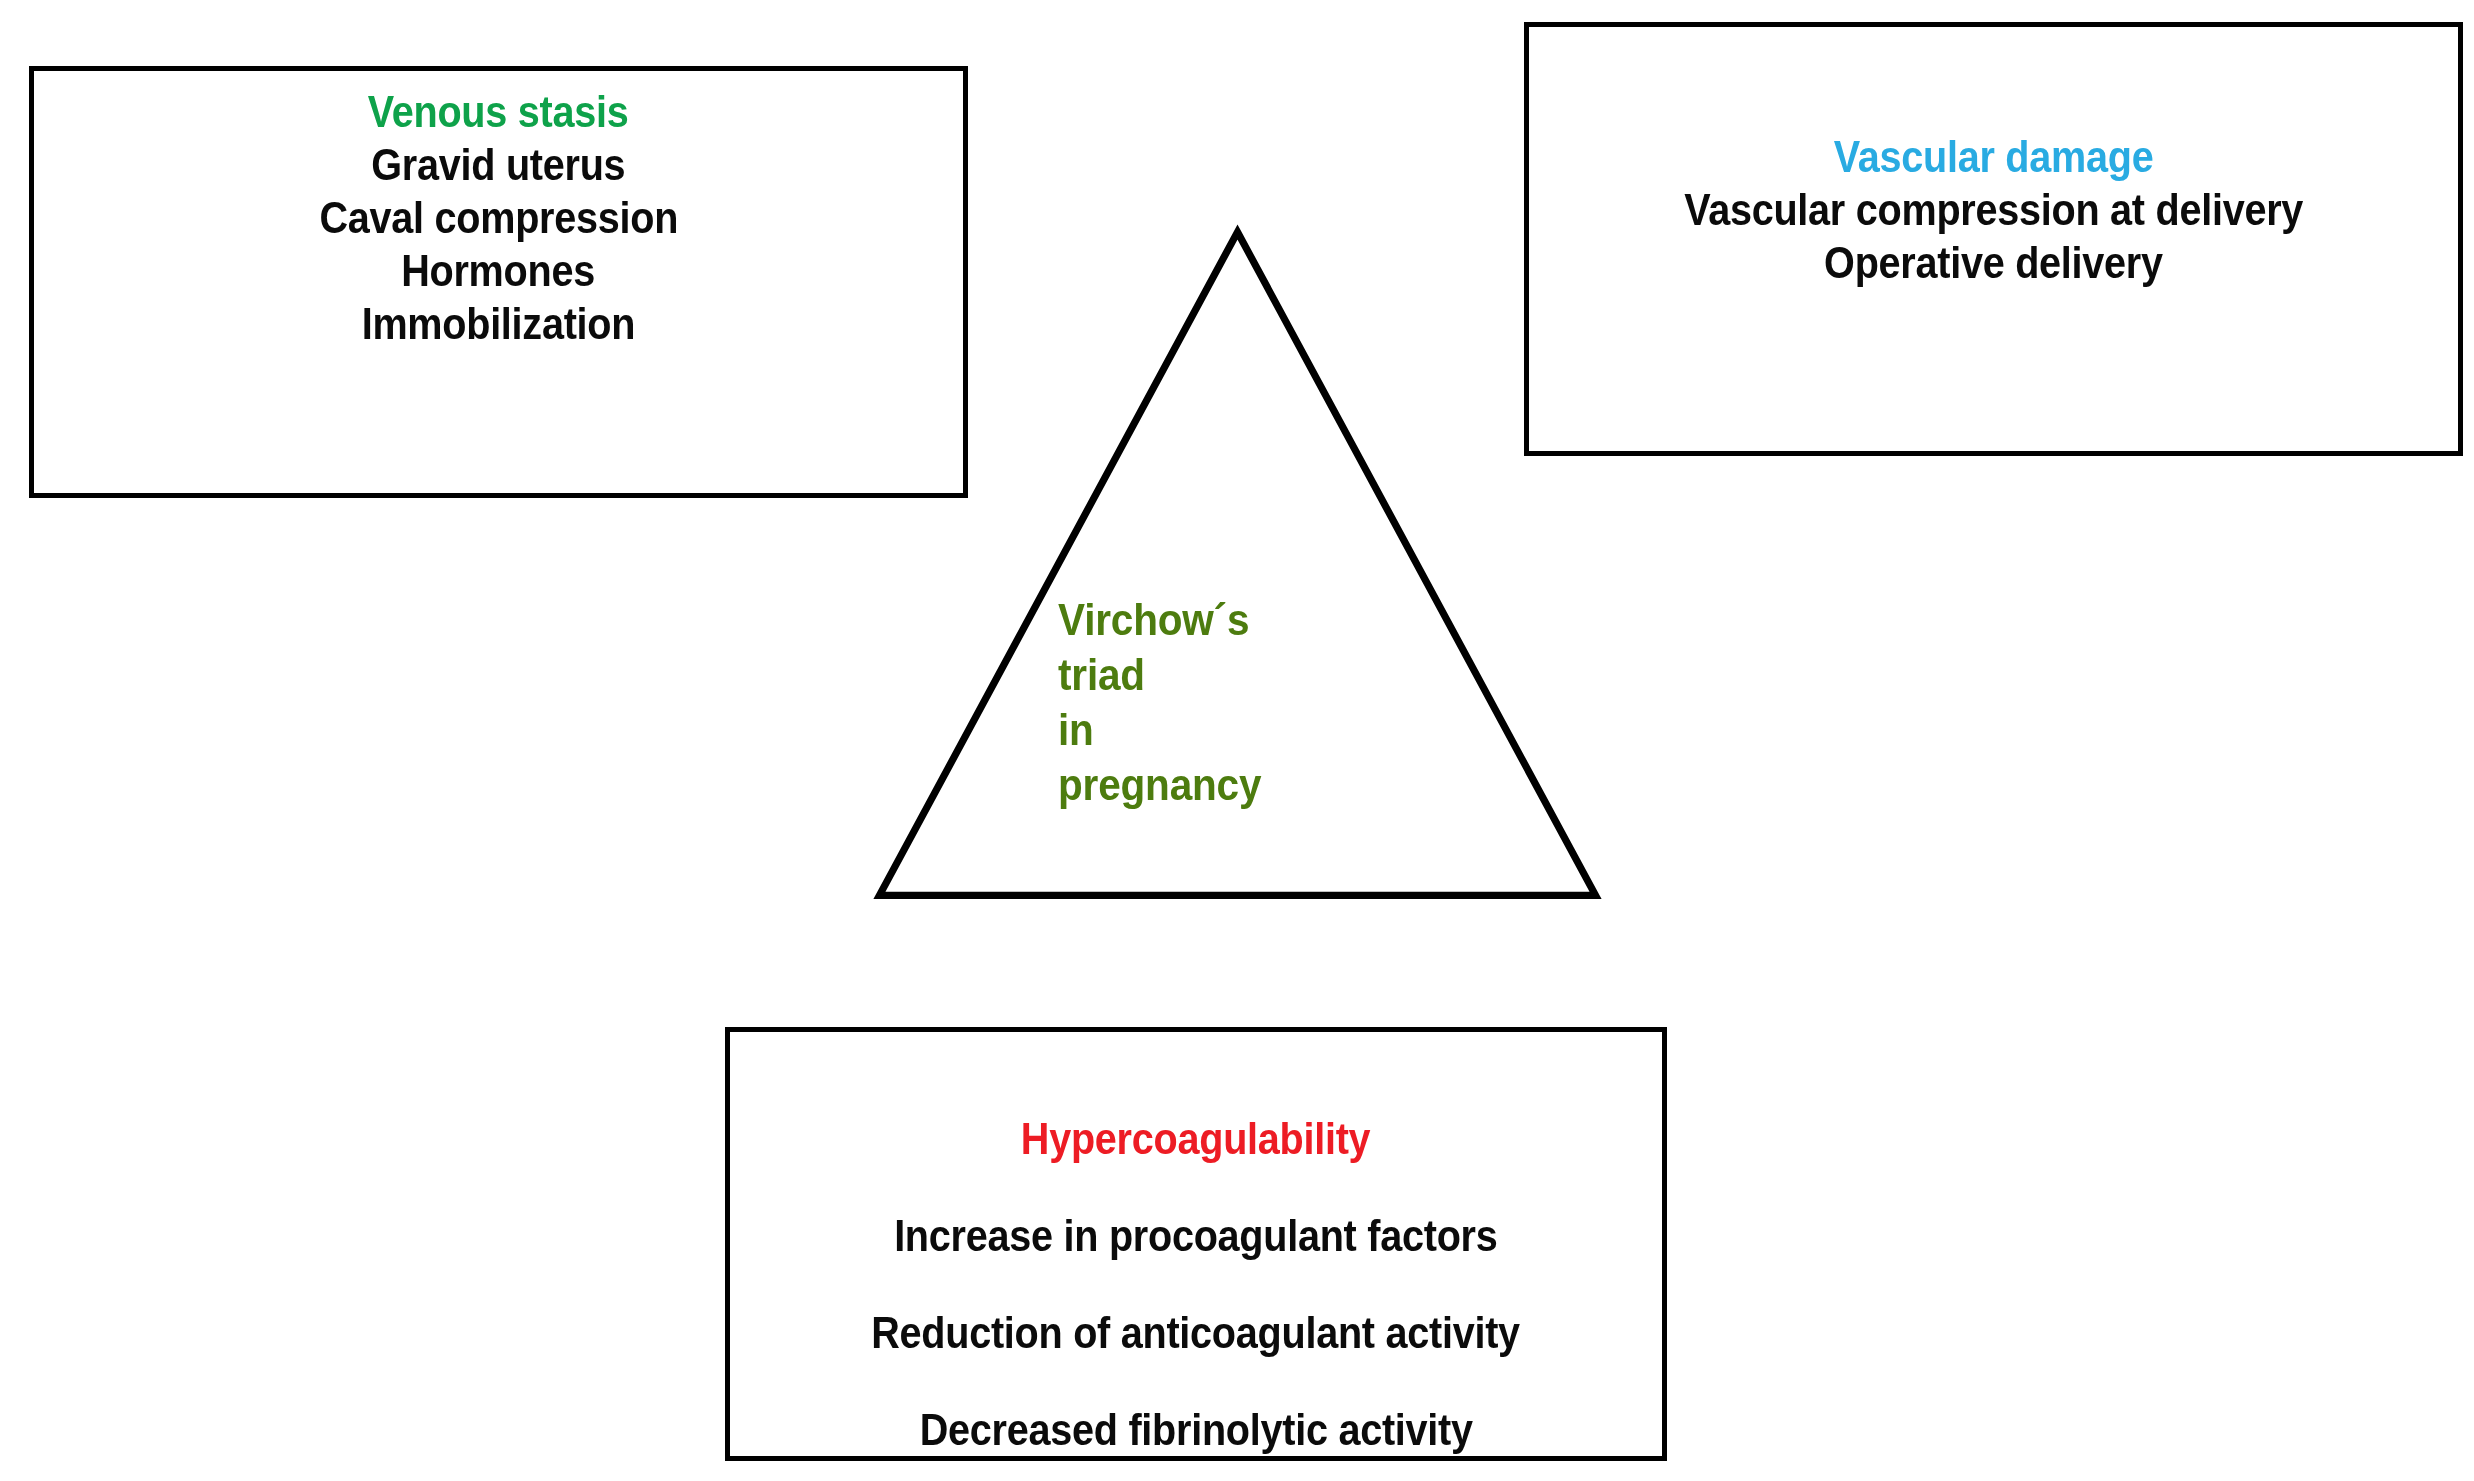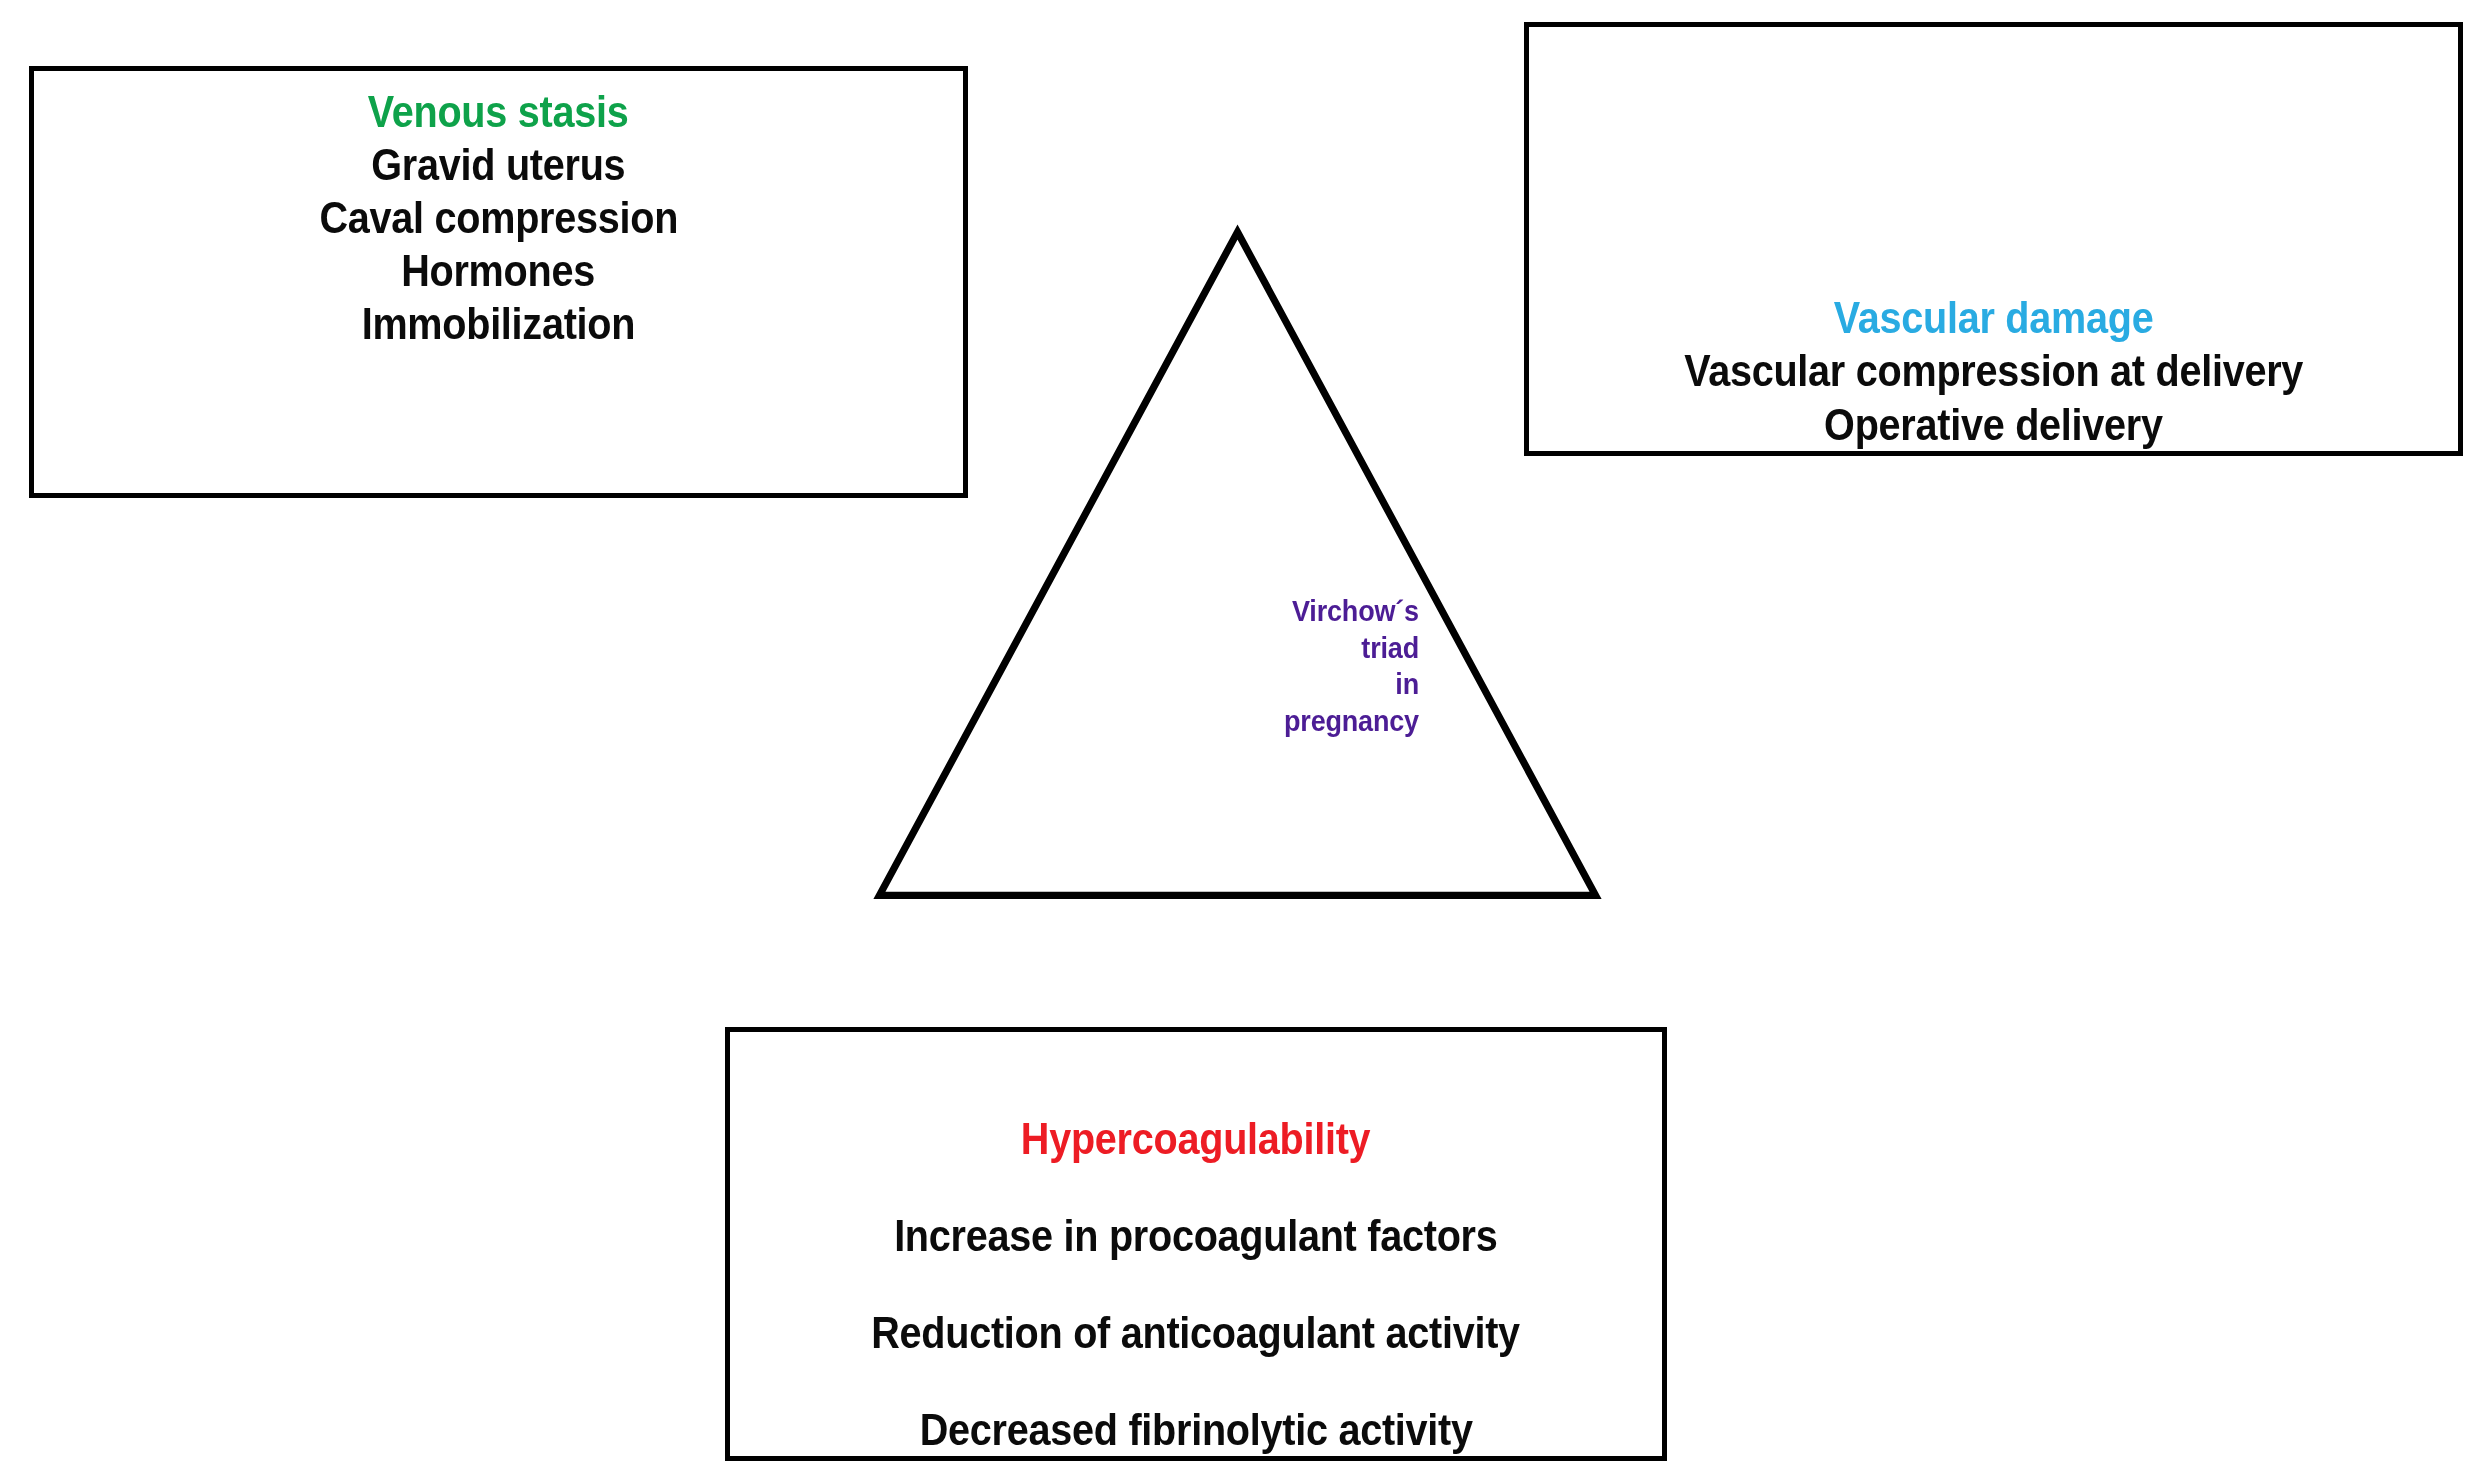--- a/index.html
+++ b/index.html
@@ -63,21 +63,21 @@
     justify-content: flex-start;
     padding-top: 14.4px;
     margin-top: 44px;
   }
 
   #panel-vascular-damage {
     left: 1524px;
     top: 21.6px;
     width: 939px;
     height: 434px;
-    justify-content: flex-end;
+    justify-content: flex-start;
     padding-top: 103px;
   }
 
   #panel-hypercoagulability {
     left: 725px;
     top: 1027px;
     width: 942px;
     height: 434px;
     justify-content: space-between;
     padding-top: 80px;
@@ -98,26 +98,26 @@
     height: 100%;
     overflow: visible;
   }
 
   
   #triad-caption {
     position: absolute;
     left: 1038px;
     top: 593px;
     width: 401px;
-    text-align: right;
+    text-align: left;
     font-weight: bold;
-    font-size: 30px;
+    font-size: 45px;
     line-height: 1.22;
     letter-spacing: -0.2px;
-    color: #4c1d95;
+    color: #4d7c0f;
   }
   #triad-caption .cap-line {
     display: block;
     transform: scaleX(0.9);
     transform-origin: center center;
     white-space: nowrap;
   }
 </style>
 </head>
 <body>

